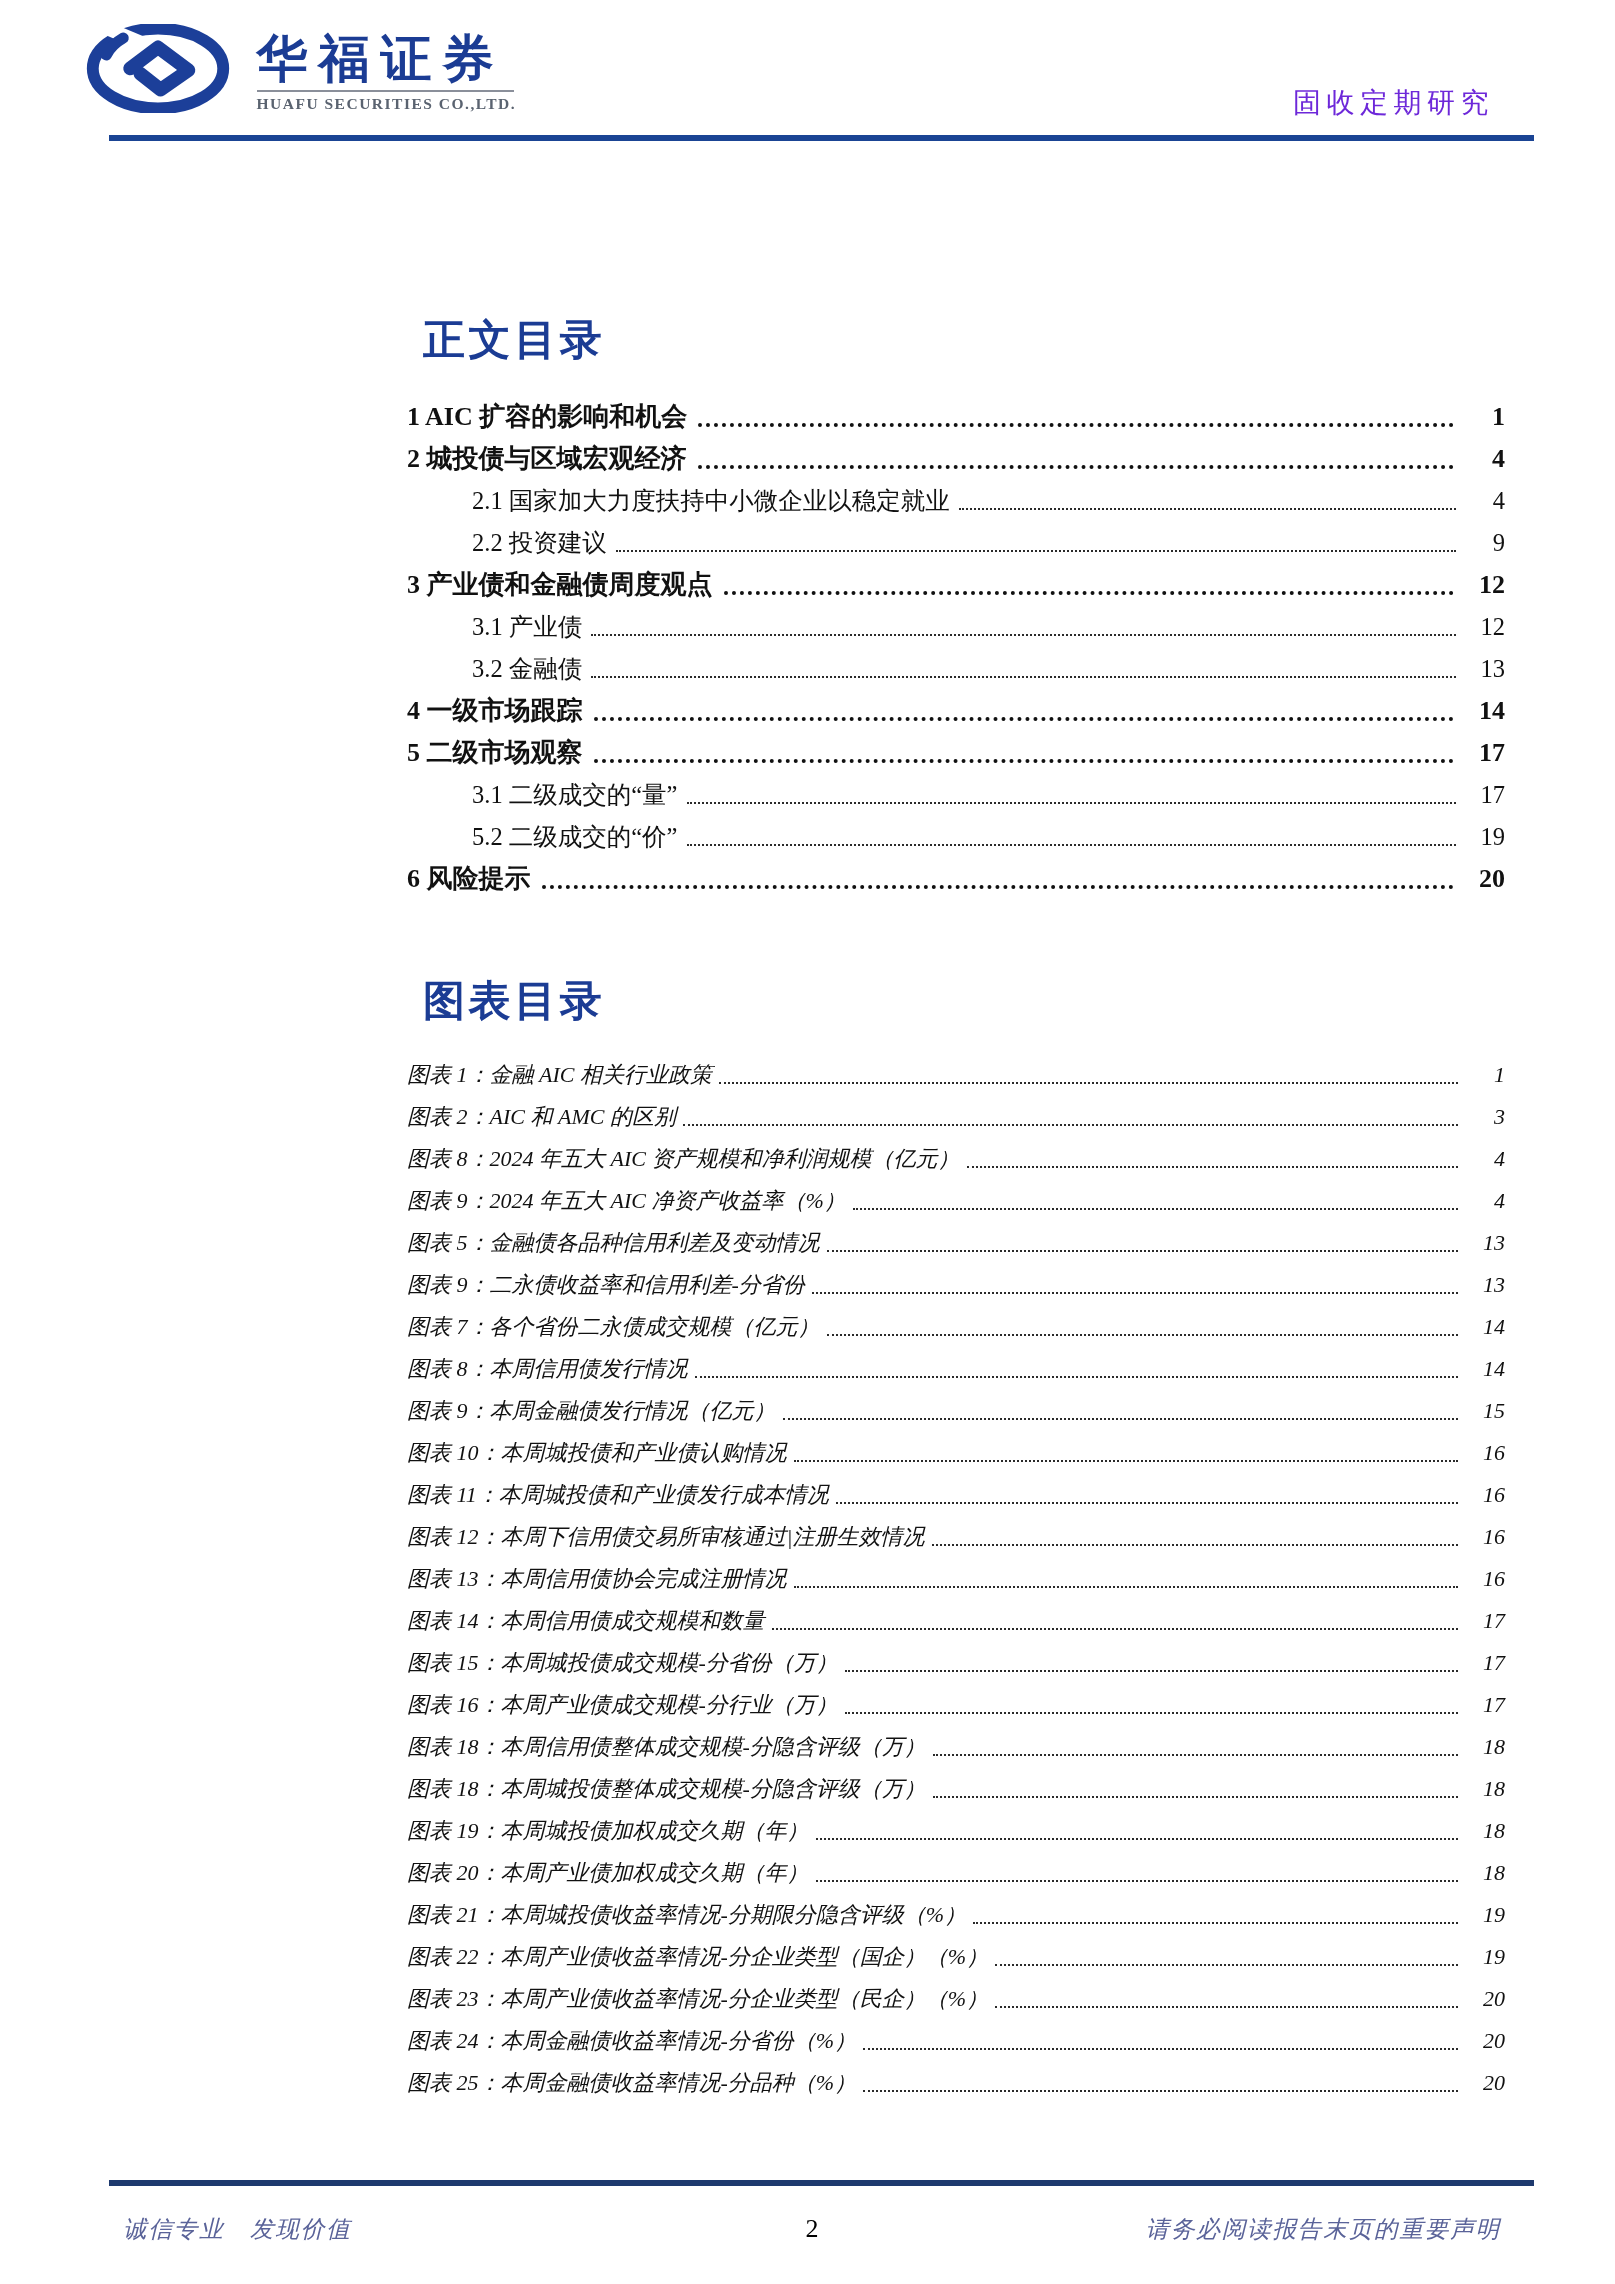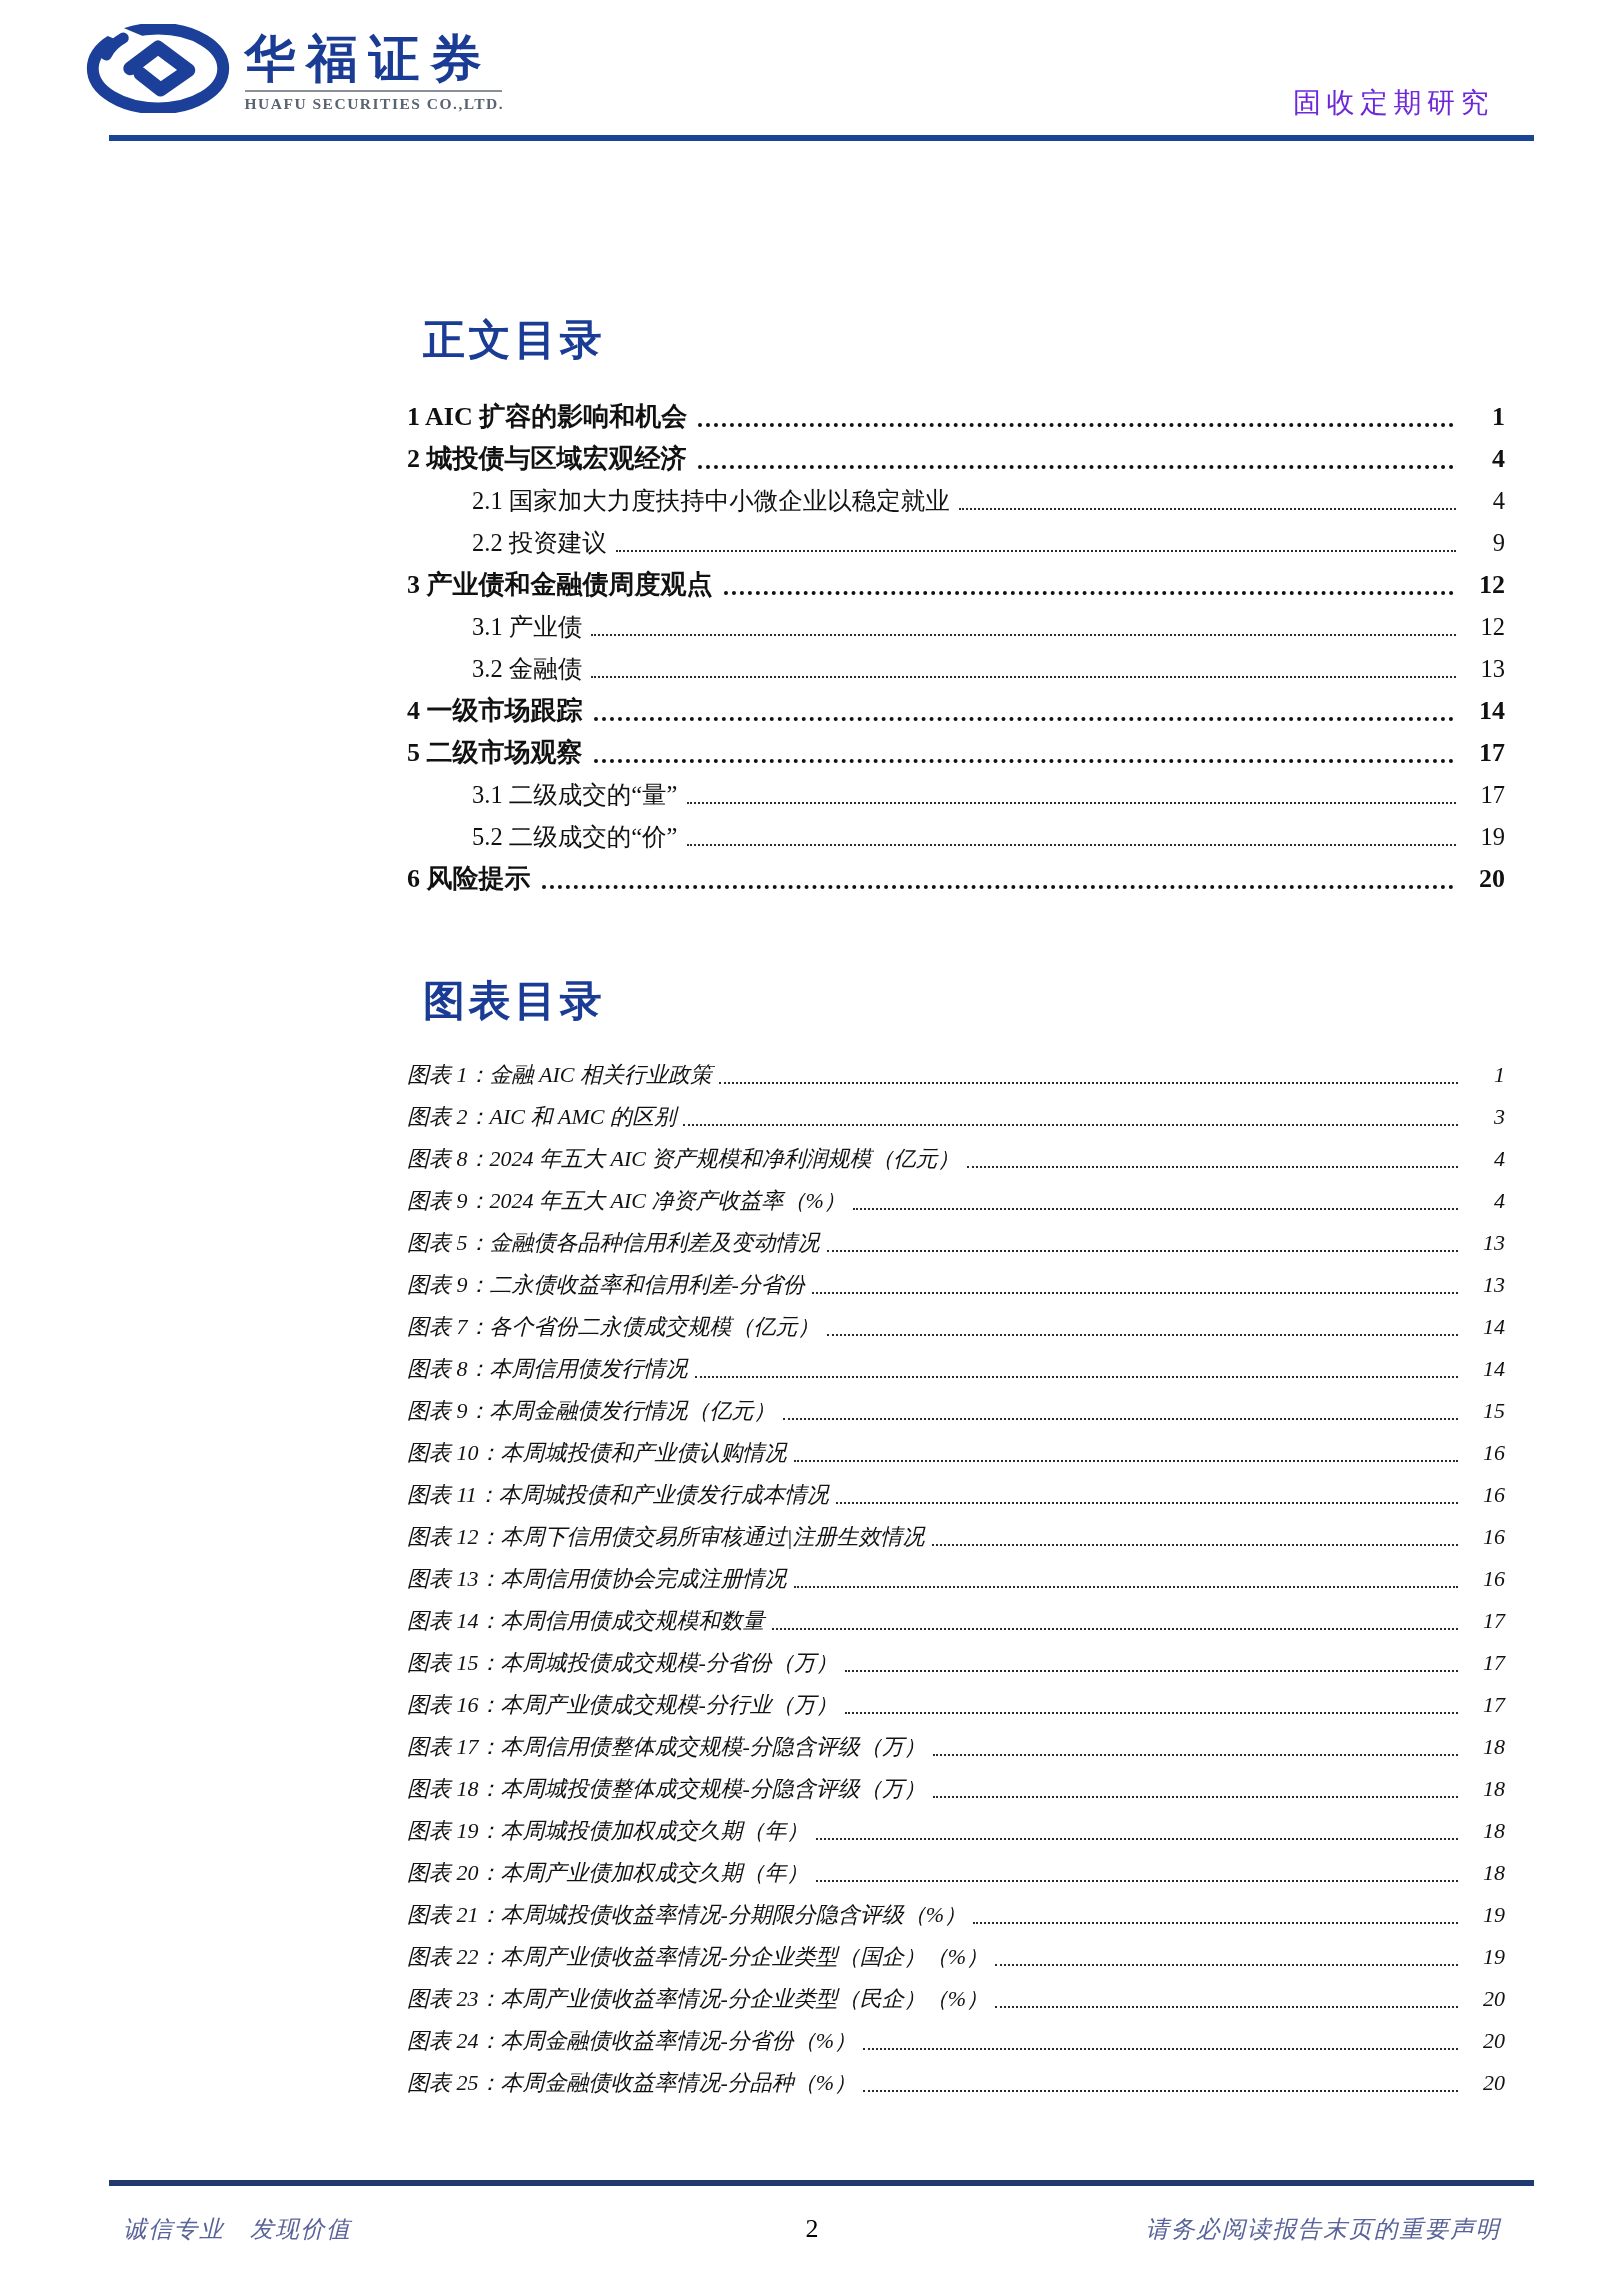--- a/index.html
+++ b/index.html
@@ -9,21 +9,21 @@
     height: 2285px;
     background: #ffffff;
     overflow: hidden;
     font-family: "Liberation Serif", "DejaVu Serif", serif;
     color: #111111;
   }
 
   
   .logo-wrap { position: absolute; left: 86px; top: 23.6px; display: flex; gap: 14.5px; align-items: flex-start; }
   .logo-svg { width: 144px; height: 89px; }
-  .brand { padding-top: 7.3px; }
+  .brand { padding-top: 7.3px; margin-left: 12px; }
   .brand-cn {
     font-size: 51px; font-weight: bold; color: #1B3C94;
     letter-spacing: 11px; line-height: 56px; white-space: nowrap;
   }
   .brand-rule { height: 1.8px; background: #8a8f9a; margin: 3.6px 1.8px 2.7px 0; }
   .brand-en {
     font-size: 15.5px; font-weight: 600; color: #5A6370;
     letter-spacing: 1.5px; white-space: nowrap;
   }
   .doc-type { position: absolute; right: 122px; top: 84px; font-size: 28px; color: #6d28d9; letter-spacing: 5.5px; }
@@ -222,21 +222,21 @@
     <span class="lbl">图表 15：本周城投债成交规模-分省份（万）</span>
     <span class="leader"></span>
     <span class="pg">17</span>
   </div>
         <div class="row fig">
     <span class="lbl">图表 16：本周产业债成交规模-分行业（万）</span>
     <span class="leader"></span>
     <span class="pg">17</span>
   </div>
         <div class="row fig">
-    <span class="lbl">图表 17：本周信用债整体成交规模-分隐含评级（万）</span>
+    <span class="lbl">图表 18：本周信用债整体成交规模-分隐含评级（万）</span>
     <span class="leader"></span>
     <span class="pg">18</span>
   </div>
         <div class="row fig">
     <span class="lbl">图表 18：本周城投债整体成交规模-分隐含评级（万）</span>
     <span class="leader"></span>
     <span class="pg">18</span>
   </div>
         <div class="row fig">
     <span class="lbl">图表 19：本周城投债加权成交久期（年）</span>

